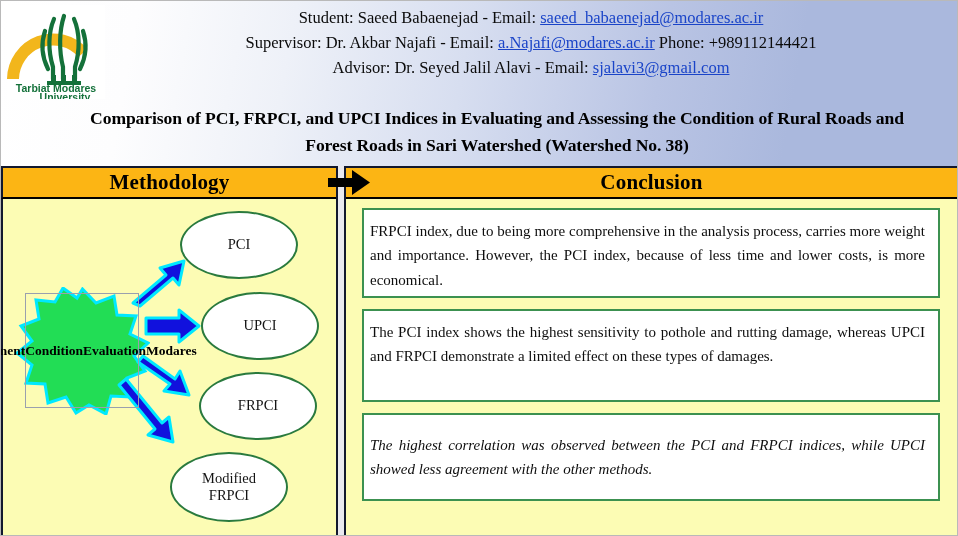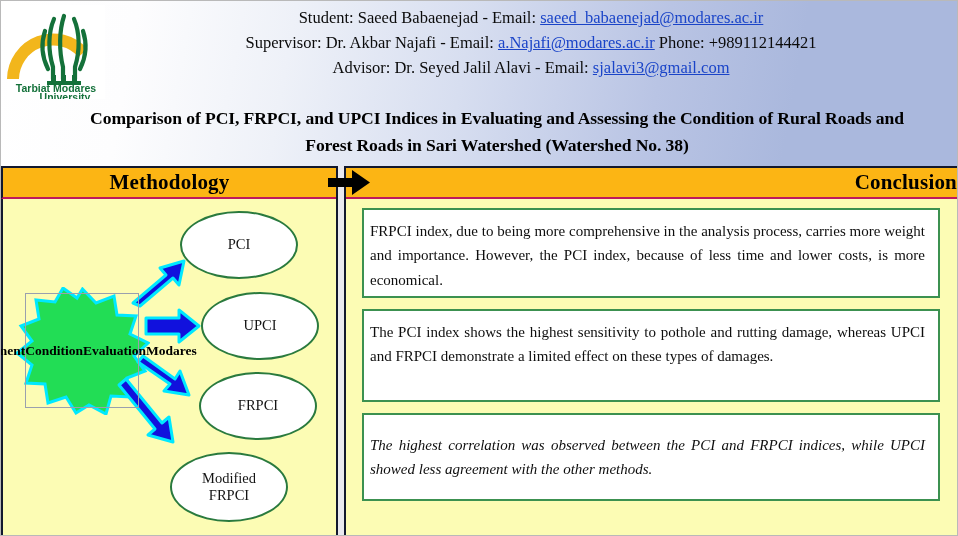--- a/index.html
+++ b/index.html
@@ -35,25 +35,25 @@
     text-align:center;font-weight:bold;font-size:17.6px;color:#000;
     line-height:1.52;letter-spacing:-0.1px;
   }
 
   
   .band{
     position:absolute;top:165px;left:0;width:958px;height:33px;
   }
   .band-left,.band-right{
     position:absolute;top:0;height:33px;background:#fcb514;
-    border-top:2px solid #12182e;border-bottom:2px solid #be185d;
+    border-top:2px solid #12182e;border-bottom:2px solid #000000;
     display:flex;align-items:center;justify-content:center;box-sizing:border-box;
   }
   .band-left{left:0;width:335px;border-left:2px solid #12182e;}
-  .band-right{left:345px;width:613px;border-right:2px solid #12182e;justify-content:flex-end;}
+  .band-right{left:345px;width:613px;border-right:2px solid #12182e;}
   .band-left span,.band-right span{
     font-weight:bold;font-size:21px;color:#000;letter-spacing:.2px;
   }
   .band-arrow{
     position:absolute;left:325px;top:166px;width:46px;height:31px;z-index:6;
   }
 
   
   .panel{
     position:absolute;top:198px;background:#fcfcb4;box-sizing:border-box;

